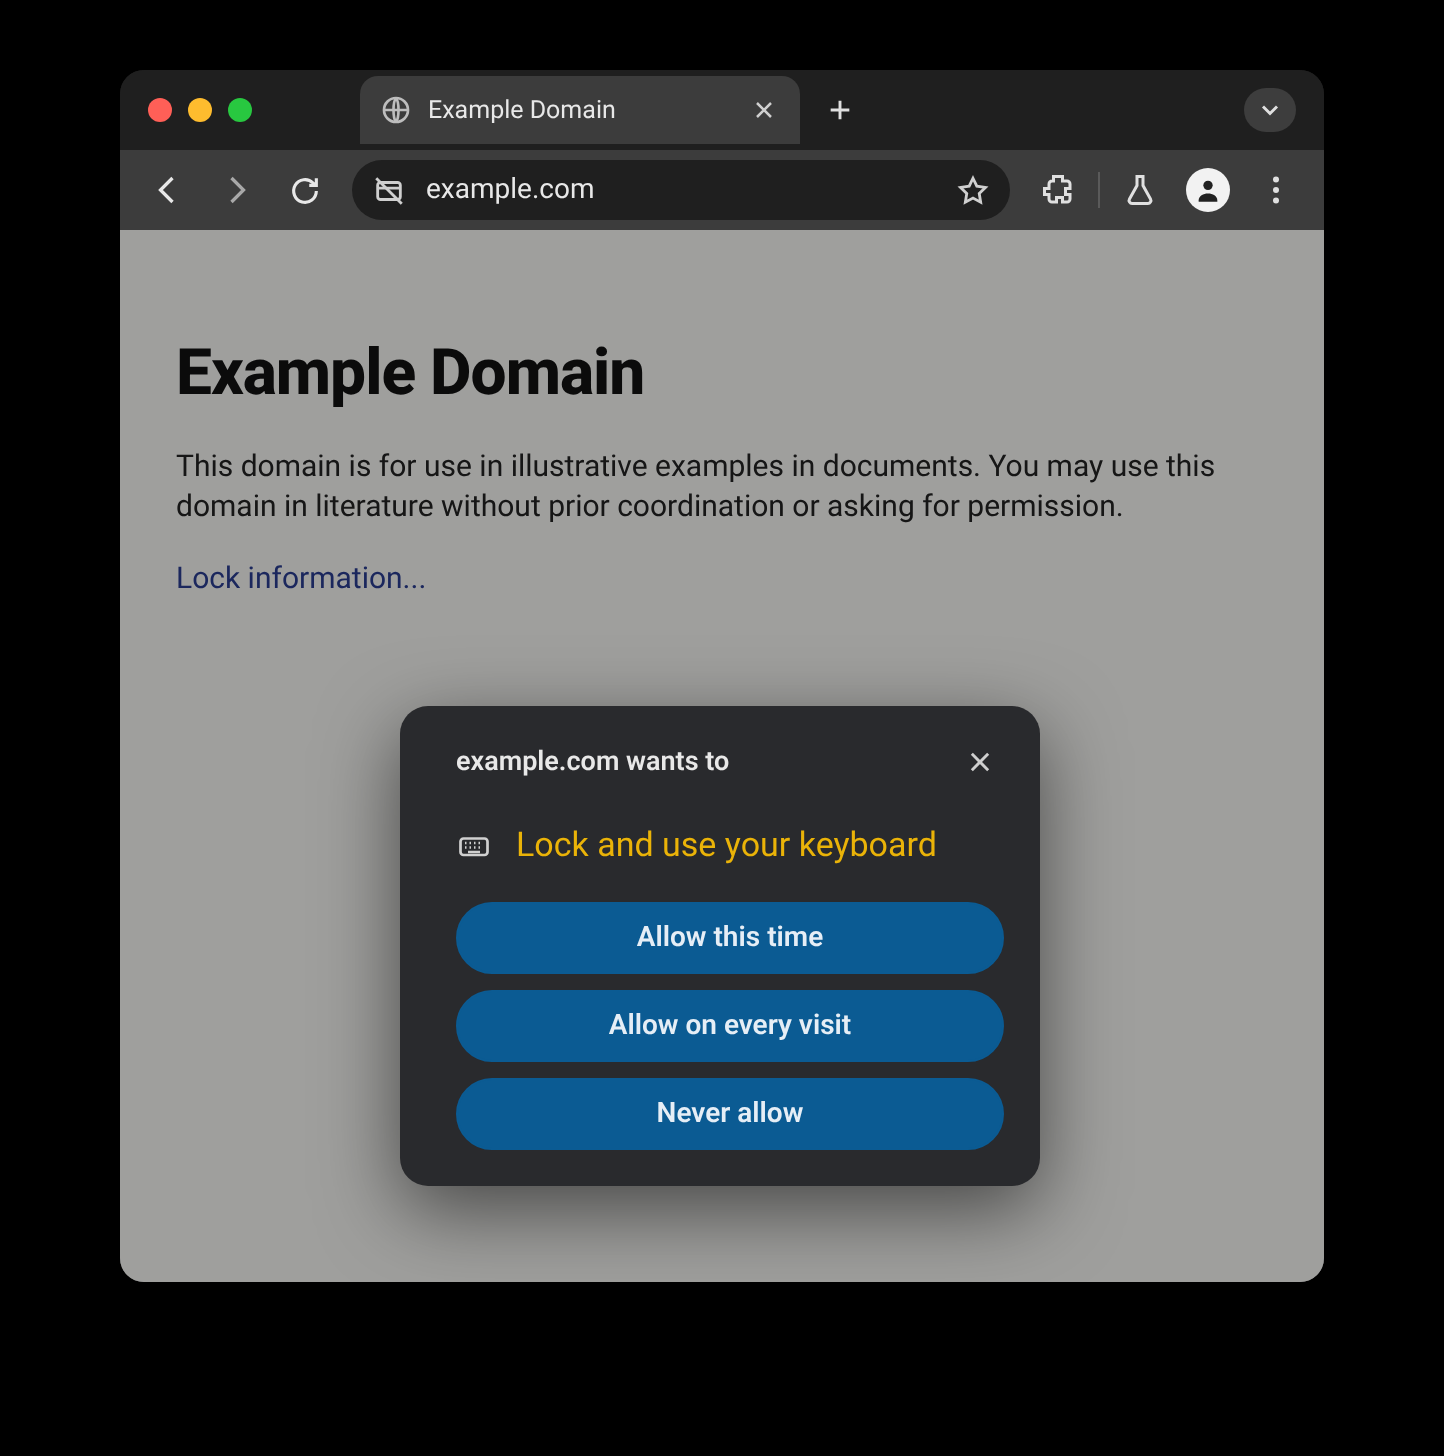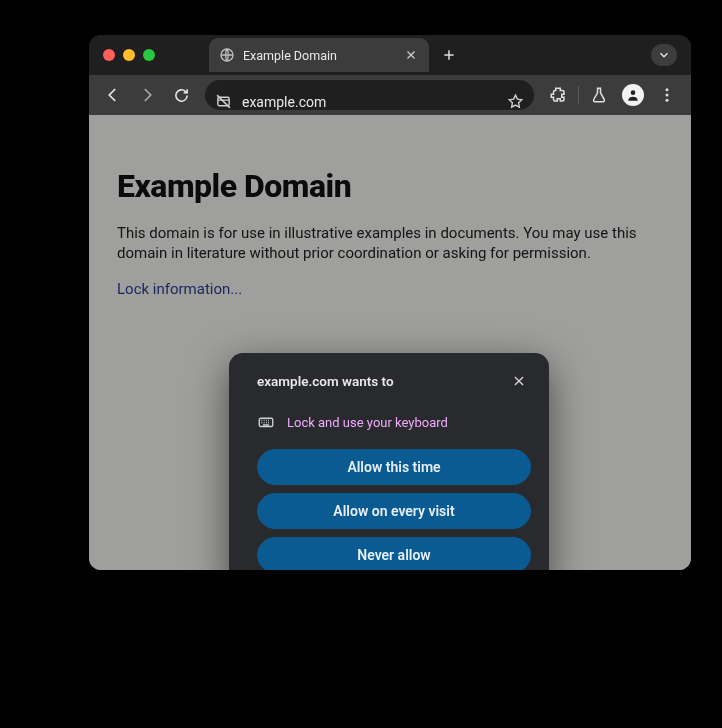--- a/index.html
+++ b/index.html
@@ -1,25 +1,25 @@
 <!DOCTYPE html>
 <html><head>
 <meta charset="utf-8">
 <style>
   * { box-sizing: border-box; margin: 0; padding: 0; }
   html, body { width: 722px; height: 728px; background: #000; font-family: -apple-system, BlinkMacSystemFont, "Segoe UI", Roboto, Helvetica, Arial, sans-serif; }
   .window {
     position: absolute;
     left: 60px; top: 35px;
-    width: 602px; height: 535px;
+    width: 602px; height: 606px;
     background: #1f1f1f;
     border-radius: 12px;
     overflow: hidden;
     box-shadow: 0 20px 60px rgba(0,0,0,0.6);
-    display: flex; flex-direction: column; margin-left: 29px;
+    display: flex; flex-direction: column;
   }
   .titlebar {
     height: 40px;
     background: #1f1f1f;
     display: flex; align-items: center;
     padding: 0 10px;
   }
   .traffic { display: flex; gap: 8px; margin-left: 4px; }
   .tl { width: 12px; height: 12px; border-radius: 50%; }
   .red { background: #ff5f57; }
@@ -47,21 +47,21 @@
     margin-right: 4px;
   }
   .toolbar {
     height: 40px; background: #3c3c3c;
     display:flex; align-items:center; padding: 0 8px; gap: 2px;
   }
   .navbtn { width: 32px; height: 32px; display:flex; align-items:center; justify-content:center; color:#a8a8a8; border-radius:50%; }
   .navbtn.enabled { color:#e8e8e8; }
   .omnibox {
     flex:1; height: 30px; background:#1f1f1f; border-radius: 16px;
-    display:flex; align-items:flex-end; padding: 0 10px; gap: 10px; color:#e8e8e8;
+    display:flex; align-items:center; padding: 0 10px; gap: 10px; color:#e8e8e8;
     margin: 0 6px;
   }
   .omnibox .url { flex:1; font-size: 14px; color:#e8e8e8; }
   .iconbtn { width: 32px; height: 32px; display:flex; align-items:center; justify-content:center; color:#e0e0e0; border-radius:50%; }
   .sep { width:1px; height:18px; background:#5a5a5a; margin: 0 2px; }
   .avatar { width:22px; height:22px; border-radius:50%; background:#f2f2f2; display:flex; align-items:center; justify-content:center; }
   .content {
     flex:1; background:#f4f4f2; position:relative; overflow:hidden;
   }
   .page {
@@ -76,21 +76,21 @@
   }
   .dialog {
     position:absolute; left: 140px; top: 238px;
     width: 320px; background:#292a2d; border-radius: 14px;
     box-shadow: 0 12px 40px rgba(0,0,0,0.55);
     padding: 16px 18px 18px 28px; color:#e8e8e8;
   }
   .dialog .dhead { display:flex; align-items:center; justify-content:space-between; }
   .dialog .dtitle { font-size: 13.5px; font-weight:600; }
   .dialog .dclose { width:24px; height:24px; display:flex; align-items:center; justify-content:center; color:#cfcfcf; border-radius:4px; cursor:pointer; }
-  .perm { display:flex; align-items:center; gap:12px; margin-top: 20px; font-size:13px; color:#f0abfc; }
+  .perm { display:flex; align-items:center; gap:12px; margin-top: 20px; font-size:17px; color:#eab308; }
   .perm .kicon { width:18px; height:18px; color:#d0d0d0; }
   .dbtns { margin-top: 18px; display:flex; flex-direction:column; gap:8px; }
   .dbtn {
     height: 36px; border-radius: 20px; background:#0b5b93;
     display:flex; align-items:center; justify-content:center;
     color:#e6eef6; font-size:14px; font-weight:600; cursor:pointer;
     border:1px solid #0b5b93;
   }
   svg { display:block; }
 </style>

